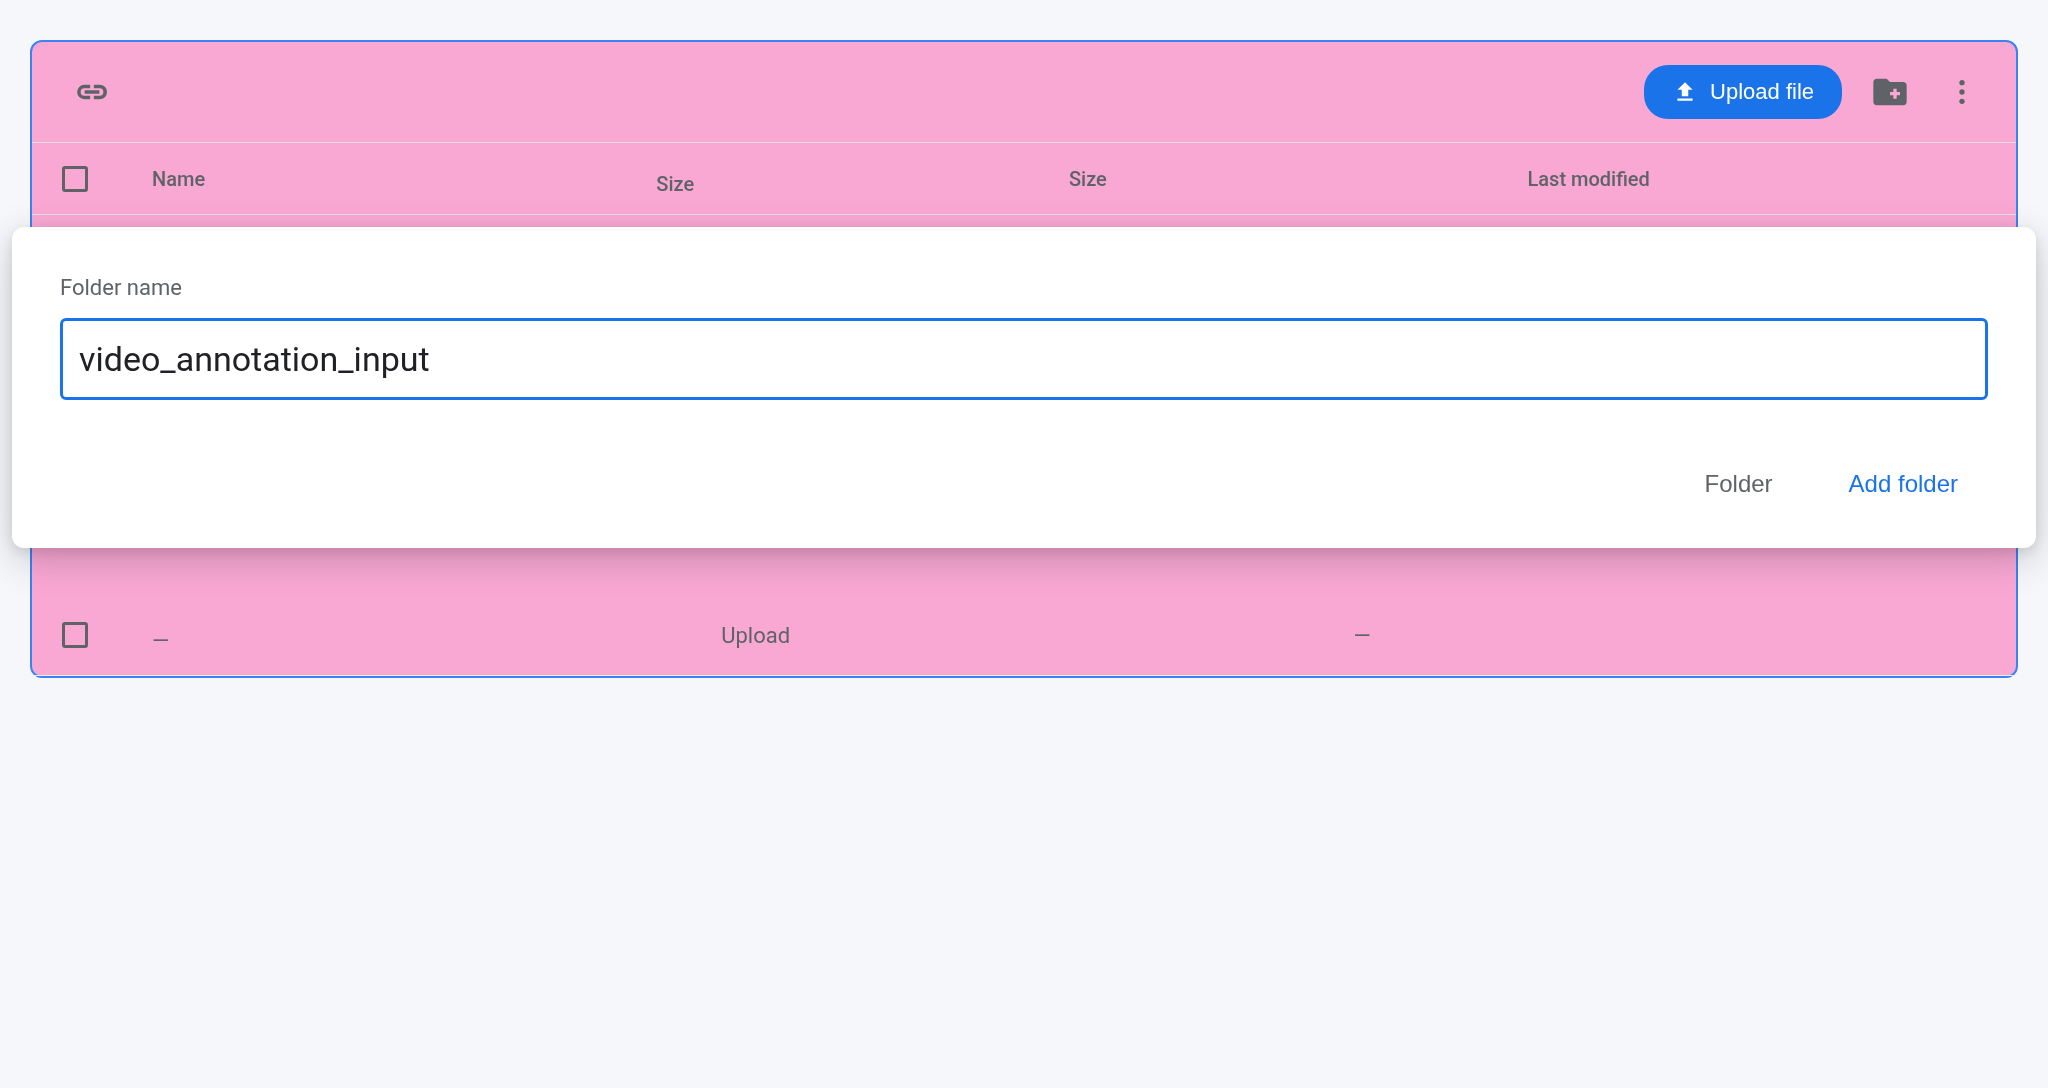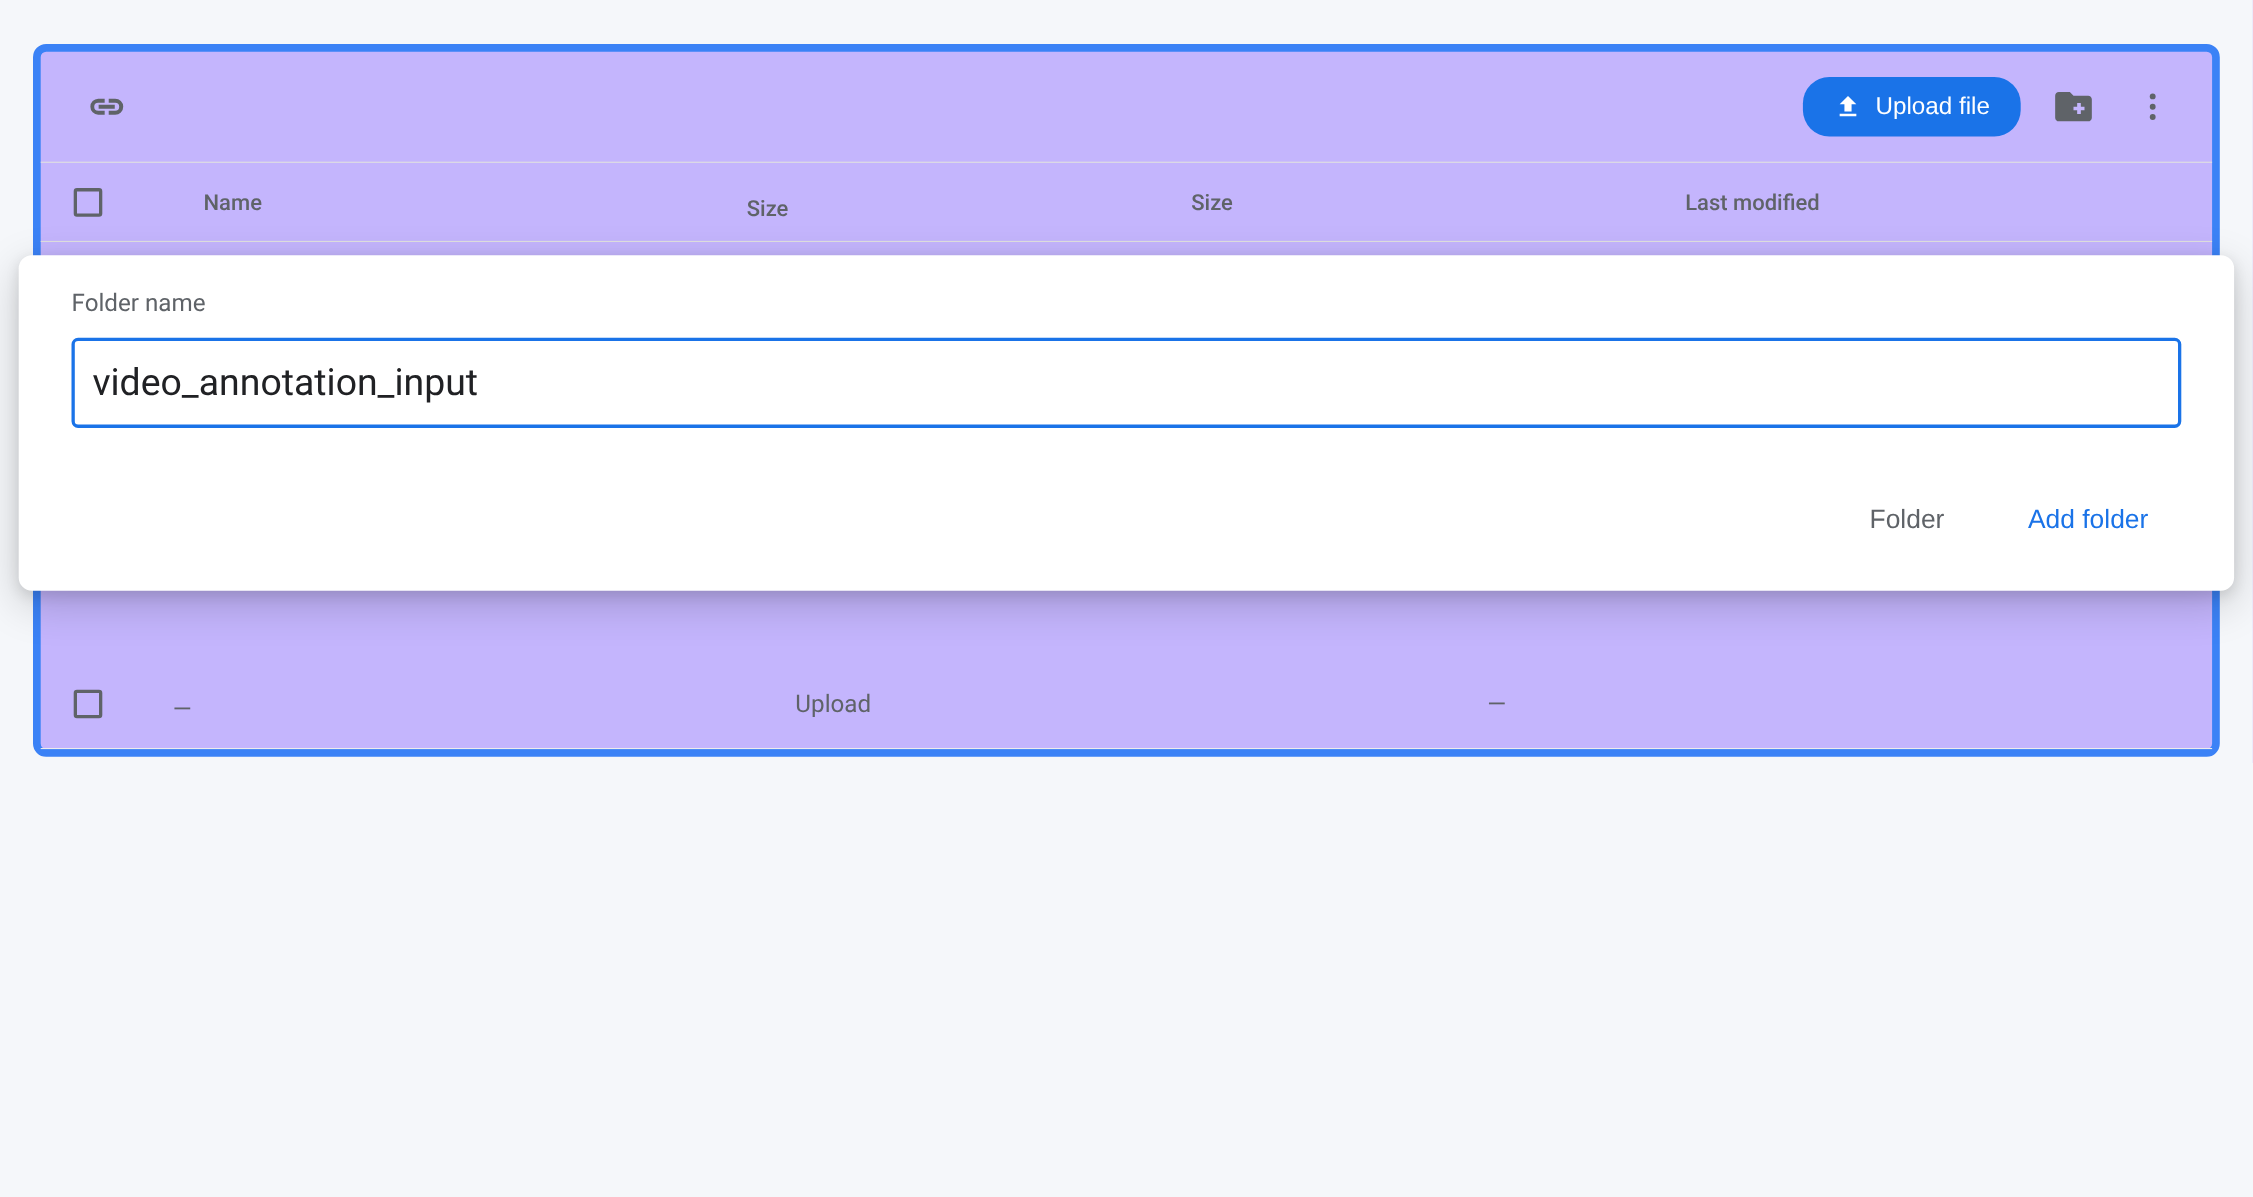--- a/index.html
+++ b/index.html
@@ -7,23 +7,23 @@
       padding: 0;
       box-sizing: border-box;
     }
     body {
       font-family: 'Roboto', 'Helvetica Neue', Arial, sans-serif;
       background: #f5f7fa;
       padding: 40px 30px;
       font-size: 16px;
     }
     .card {
-      background: #c4b5fd;
+      background: #f9a8d4;
       border-radius: 12px;
-      border: 7px solid #3b82f6;
+      border: 2px solid #3b82f6;
       overflow: visible;
       position: relative;
     }
     .toolbar {
       display: flex;
       align-items: center;
       padding: 20px 30px;
       gap: 20px;
     }
     .toolbar-left {
@@ -75,21 +75,20 @@
       font-size: 20px;
       font-weight: 500;
     }
     .col-check {
       width: 90px;
       display: flex;
       align-items: center;
     }
     .col-name {
       flex: 2.2;
-      margin-left: 28px;
     }
     .col-size {
       flex: 1.8;
       margin-top: 11px;
     }
     .col-type {
       flex: 2;
     }
     .col-modified {
       flex: 2;
@@ -103,21 +102,21 @@
     }
     
     .dialog {
       position: absolute;
       left: -20px;
       right: -20px;
       top: 185px;
       background: #fff;
       border-radius: 12px;
       box-shadow: 0 12px 40px rgba(0,0,0,0.18), 0 4px 12px rgba(0,0,0,0.1);
-      padding: 32px 48px 40px 48px;
+      padding: 48px 48px 40px 48px;
       z-index: 10;
     }
     .dialog-label {
       color: #5f6368;
       font-size: 22px;
       margin-bottom: 18px;
       font-weight: 400;
     }
     .dialog-input {
       width: 100%;

